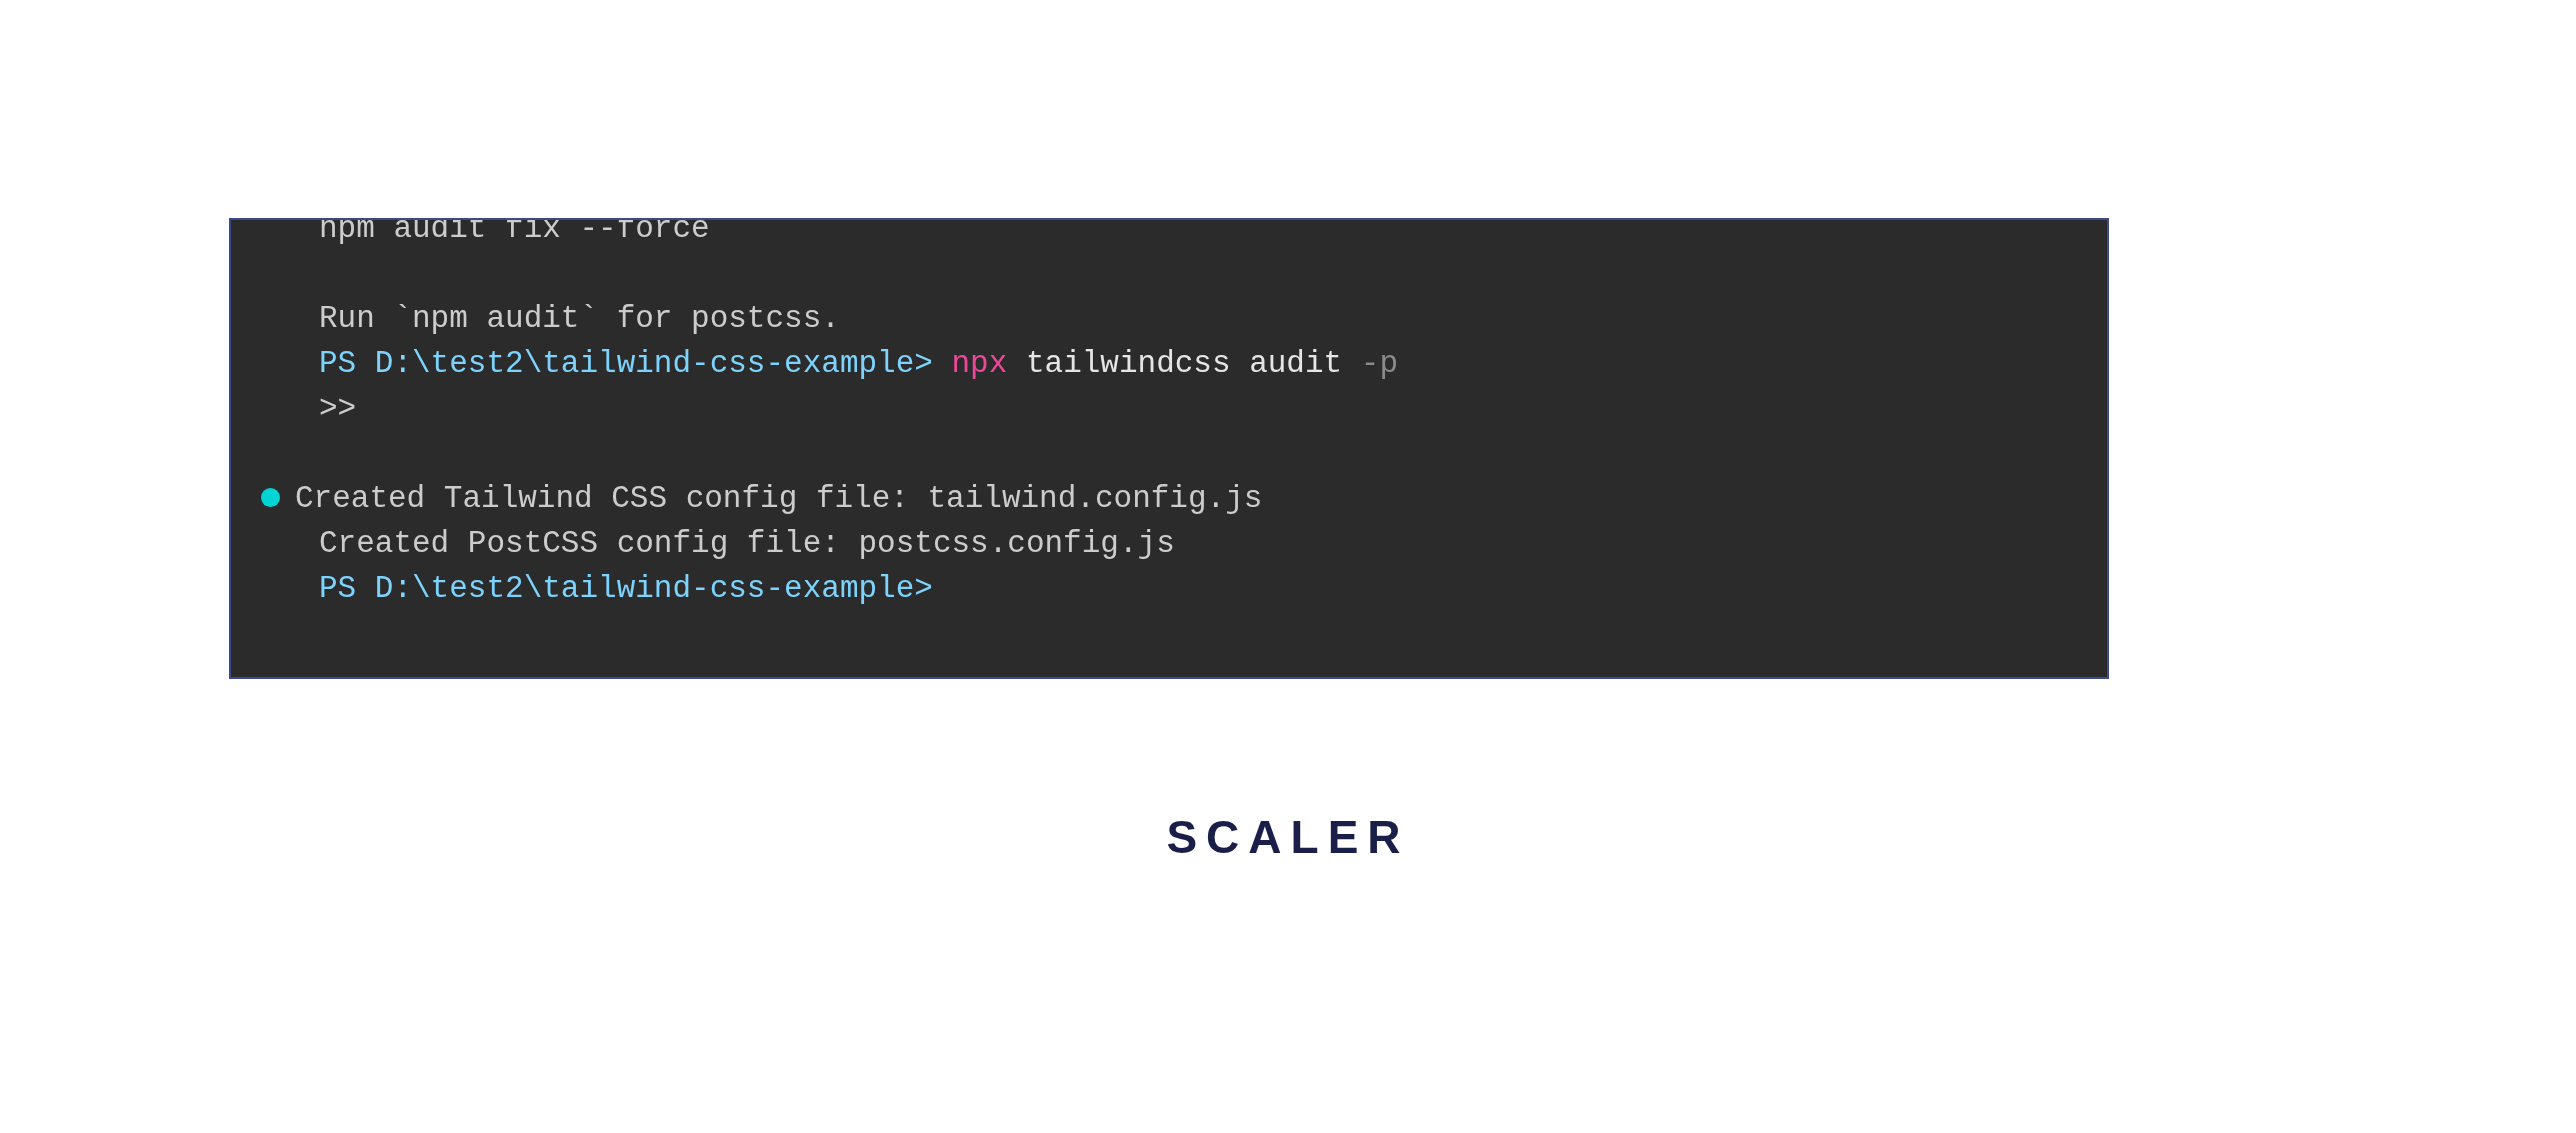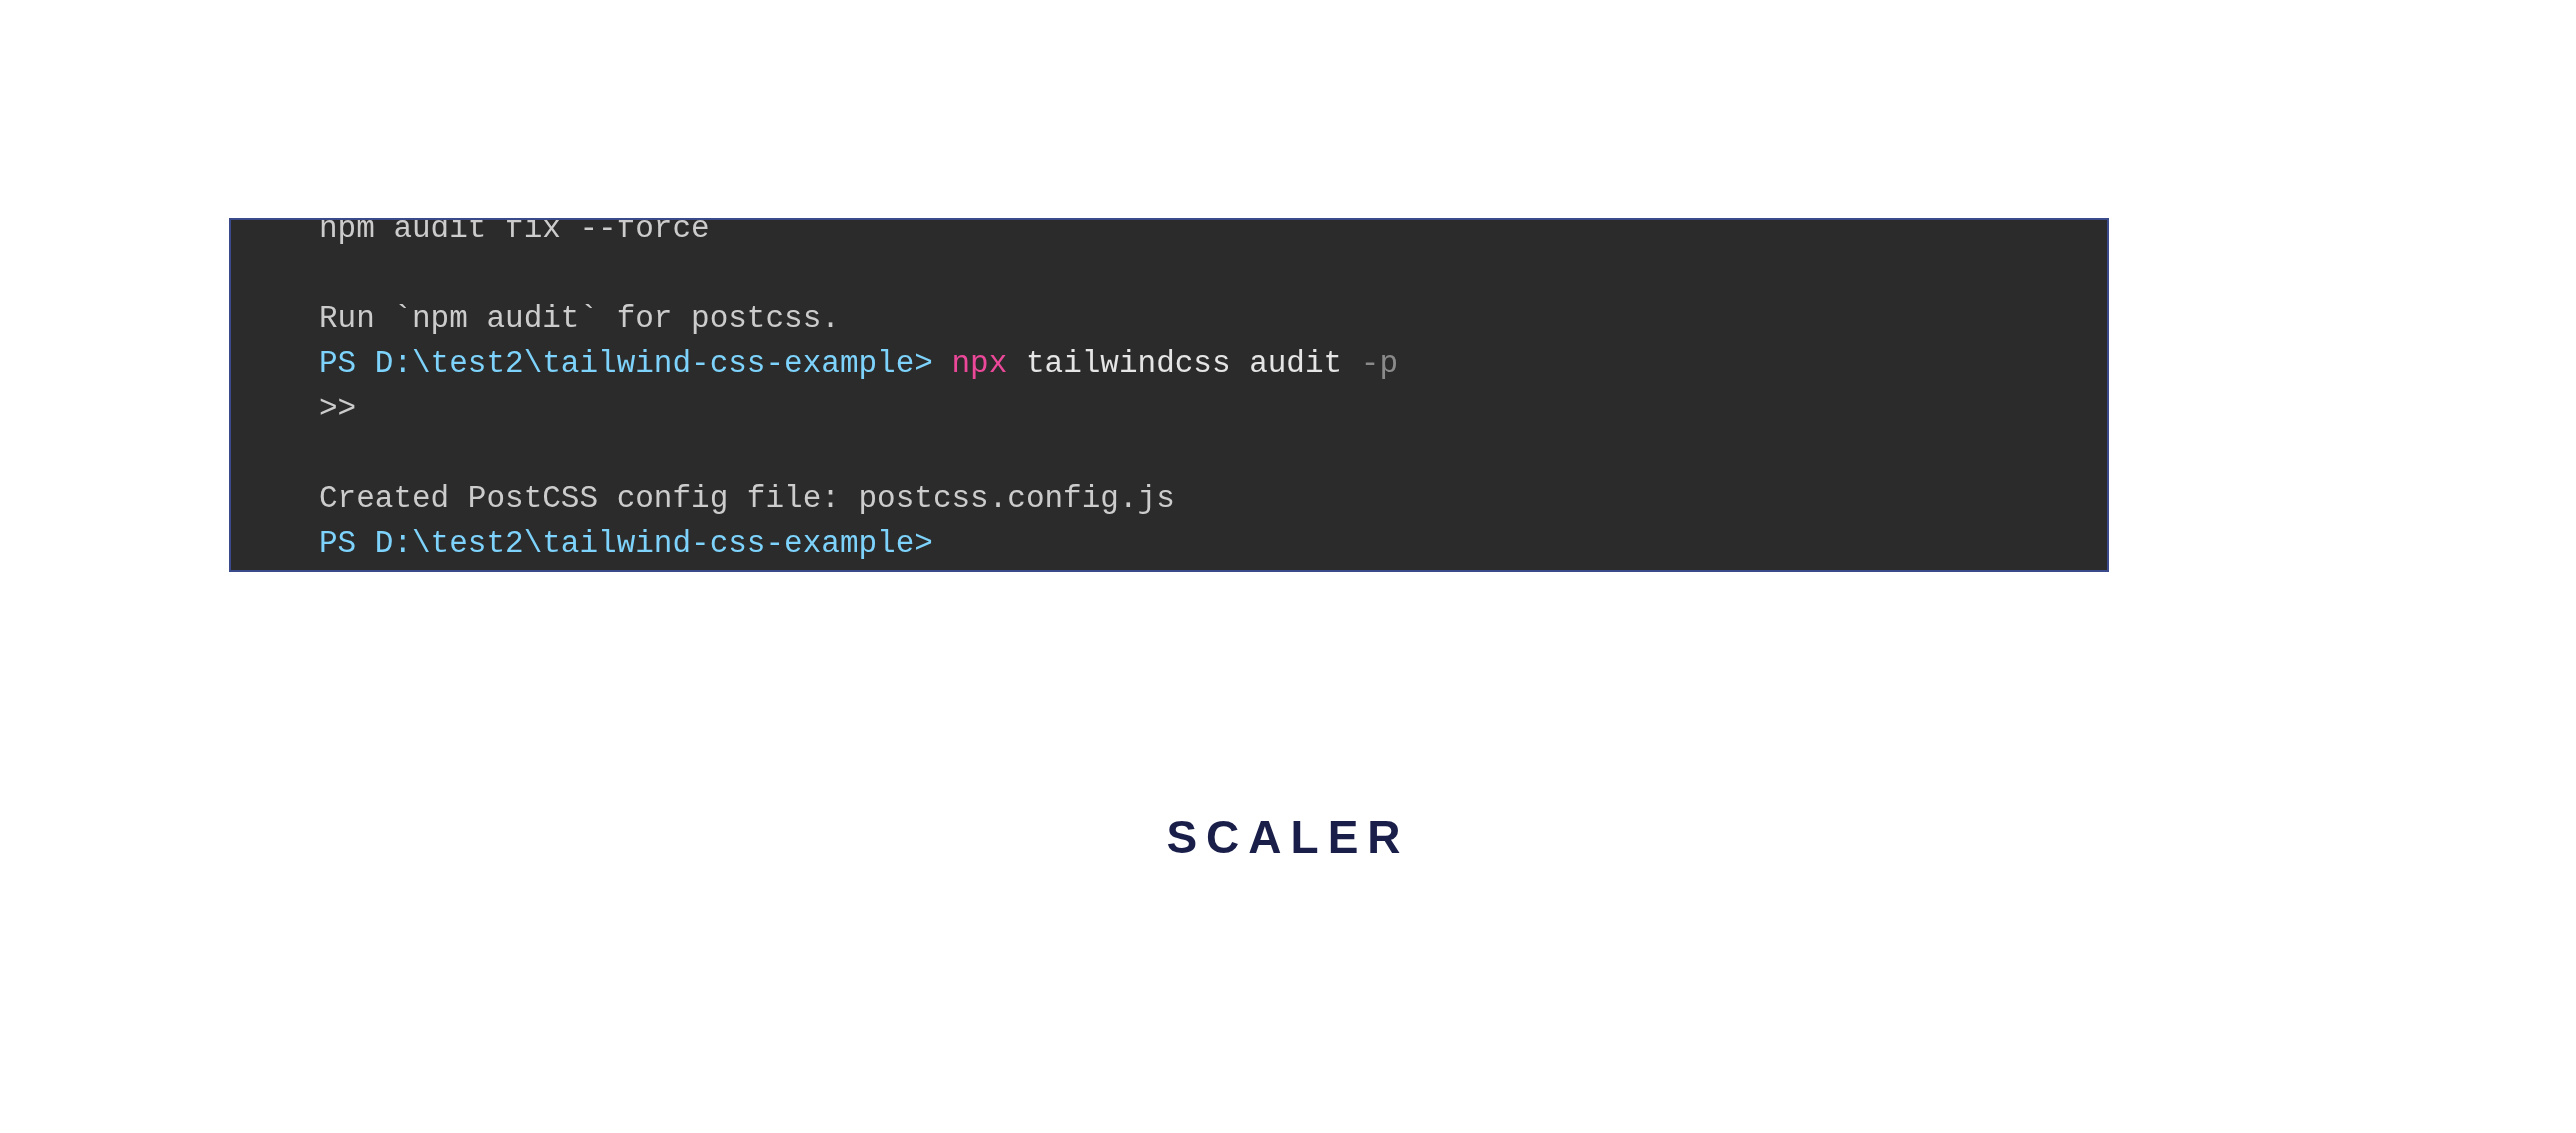--- a/index.html
+++ b/index.html
@@ -12,21 +12,21 @@
       width: 2576px;
       height: 1133px;
       position: relative;
       font-family: Consolas, 'Courier New', monospace;
     }
     .terminal-container {
       position: absolute;
       left: 229px;
       top: 218px;
       width: 1880px;
-      height: 354px;
+      height: 461px;
       background: #2b2b2b;
       border: 2.3px solid #3a4a8a;
       overflow: hidden;
     }
     .terminal-content {
       padding: 0 30px;
       font-size: 31px;
       line-height: 1.45;
       color: #cccccc;
       font-family: Consolas, 'Courier New', monospace;
@@ -112,20 +112,23 @@
     <div class="line line-indent">
       <span>Run `npm audit` for postcss.</span>
     </div>
     <div class="line line-indent">
       <span class="ps-prompt">PS D:\test2\tailwind-css-example&gt; </span><span class="cmd-yellow">npx</span><span class="cmd-white"> tailwindcss audit </span><span class="cmd-gray">-p</span>
     </div>
     <div class="line line-indent">
       <span>&gt;&gt;</span>
     </div>
     <div class="blank-line"></div>
+    <div class="line bullet-line">
+      <span class="cyan-dot"></span><span>Created Tailwind CSS config file: tailwind.config.js</span>
+    </div>
     <div class="line line-indent">
       <span>Created PostCSS config file: postcss.config.js</span>
     </div>
     <div class="line line-indent">
       <span class="ps-prompt">PS D:\test2\tailwind-css-example&gt;</span>
     </div>
   </div>
 </div>
 
 <div class="logo-container">

